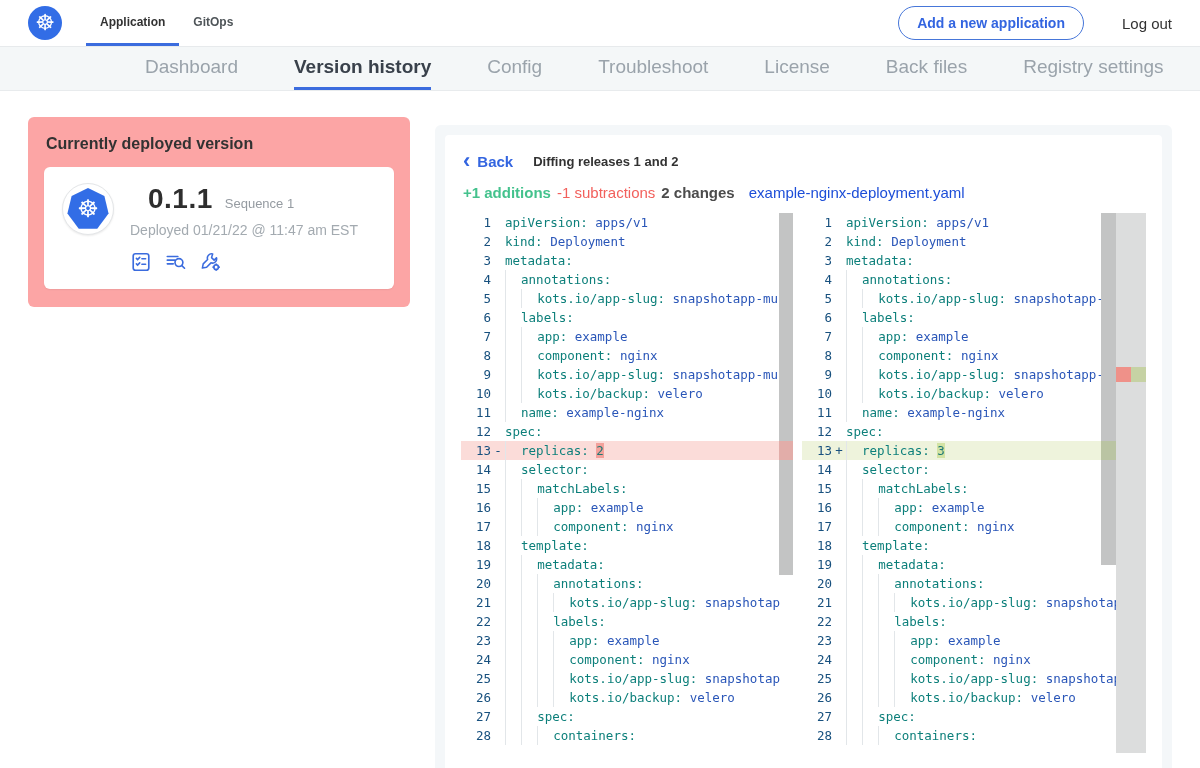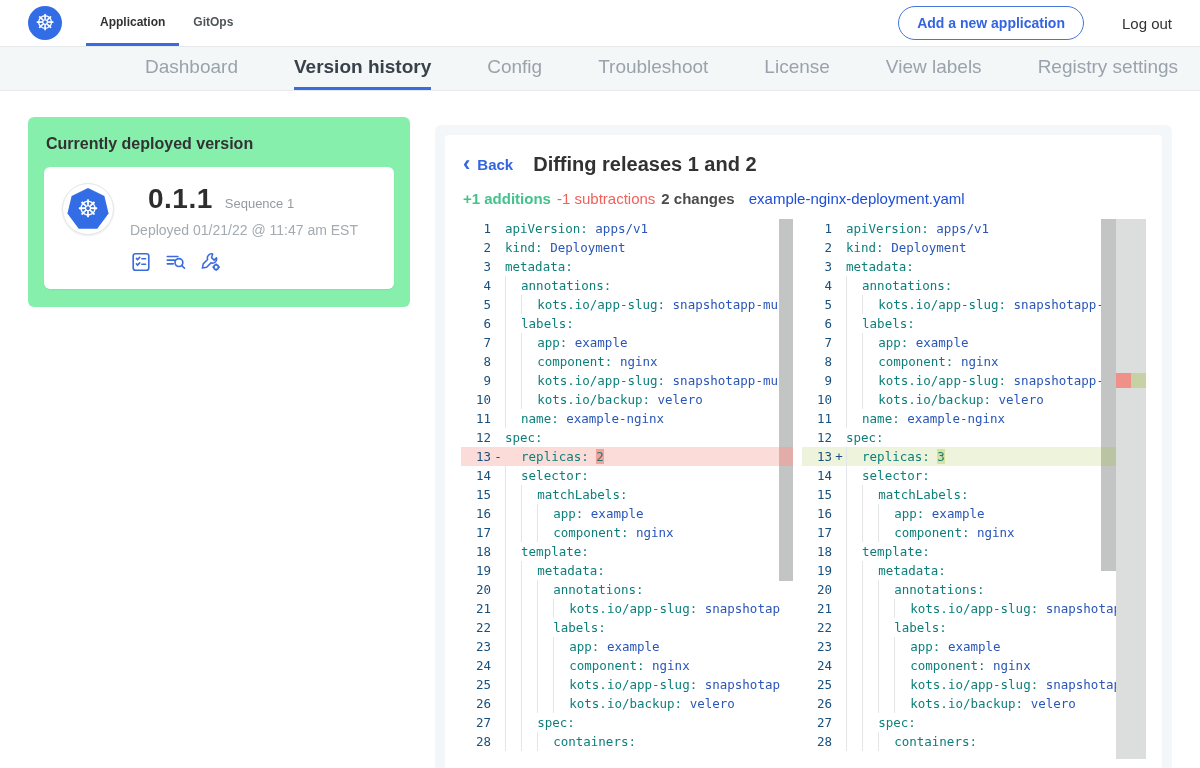--- a/index.html
+++ b/index.html
@@ -26,21 +26,21 @@
     font-family:"Liberation Sans",sans-serif;}
   .logout{font-size:15px;color:#323232;cursor:pointer;}
   
   .subnav{height:44px;background:#f4f7f8;border-bottom:1px solid #e8ebed;
     display:flex;align-items:stretch;padding-left:145px;gap:56px;}
   .subtab{display:flex;align-items:center;font-size:19px;color:#9aa3ab;
     border-bottom:3px solid transparent;cursor:pointer;white-space:nowrap;}
   .subtab.active{color:#39414b;font-weight:bold;border-bottom-color:var(--accent);}
   
   .main{display:flex;align-items:flex-start;padding:26px 28px;gap:25px;}
-  .dep-card{width:382px;background:#86efac;border-radius:6px;padding:14px 16px 18px;}
+  .dep-card{width:382px;background:#fca5a5;border-radius:6px;padding:14px 16px 18px;}
   .dep-card h2{font-size:16px;font-weight:bold;margin:4px 2px 14px;}
   .dep-inner{background:#fff;border-radius:6px;box-shadow:0 1px 2px rgba(0,0,0,.06);
     padding:16px 18px;display:flex;gap:16px;}
   .ver-ring{width:52px;height:52px;border-radius:50%;background:#fff;border:1px solid #e4e6e8;
     box-shadow:0 1px 2px rgba(0,0,0,.08);display:flex;align-items:center;justify-content:center;flex:0 0 52px;}
   .heptagon{width:42px;height:42px;background:#326de6;display:flex;align-items:center;justify-content:center;
     color:#fff;font-size:24px;line-height:1;
     clip-path:polygon(50% 0%,89% 19%,99% 61%,72% 97%,28% 97%,1% 61%,11% 19%);}
   .ver-row{display:flex;align-items:baseline;gap:12px;margin-left:18px;}
   .ver-num{font-size:28px;font-weight:800;color:#2e2e2e;letter-spacing:.5px;}
@@ -48,21 +48,21 @@
   .ver-deployed{font-size:14px;color:#a3aab0;margin-top:7px;}
   .ver-icons{display:flex;gap:12px;margin-top:13px;align-items:center;}
   .ver-icons svg{display:block;cursor:pointer;}
   
   .diff-card{flex:1;background:#f4f7f9;border-radius:6px;padding:10px;margin-top:8px;height:1000px;}
   .diff-inner{background:#fff;border-radius:4px;padding:14px 16px;height:100%;}
   .diff-head{display:flex;align-items:center;gap:8px;padding:4px 2px 0;}
   .back-link{display:flex;align-items:center;gap:7px;color:var(--link);font-size:15px;
     font-weight:bold;cursor:pointer;}
   .back-chev{font-size:22px;line-height:14px;font-weight:bold;margin-top:-2px;}
-  .diff-title{font-size:20px;font-weight:bold;color:#323232;margin-left:12px;}
+  .diff-title{font-size:13px;font-weight:bold;color:#323232;margin-left:12px;}
   .diff-stats{margin-top:14px;font-size:15px;display:flex;align-items:baseline;gap:6px;padding-left:2px;}
   .stat-add{color:#44c28d;font-weight:bold;}
   .stat-sub{color:#f2605c;font-weight:normal;}
   .stat-chg{color:#4c4c4c;font-weight:bold;}
   .stat-file{color:#1d4ed8;font-size:15px;margin-left:8px;}
   .diff-wrap{display:flex;gap:9px;margin-top:12px;}
   .pane{position:relative;background:#fff;overflow:hidden;height:540px;}
   .pane-left{width:332px;}
   .pane-right{flex:1;}
   .crow{display:flex;height:19px;line-height:19px;
@@ -102,21 +102,21 @@
     <span class="logout">Log out</span>
   </div>
 </div>
 
 <div class="subnav">
     <div class="subtab">Dashboard</div>
     <div class="subtab active">Version history</div>
     <div class="subtab">Config</div>
     <div class="subtab">Troubleshoot</div>
     <div class="subtab">License</div>
-    <div class="subtab">View labels</div>
+    <div class="subtab">Back files</div>
     <div class="subtab">Registry settings</div>
   </div>
 
 <div class="main">
 
   <div class="dep-card">
     <h2>Currently deployed version</h2>
     <div class="dep-inner">
       <div class="ver-ring">
         <div class="heptagon">☸</div>

